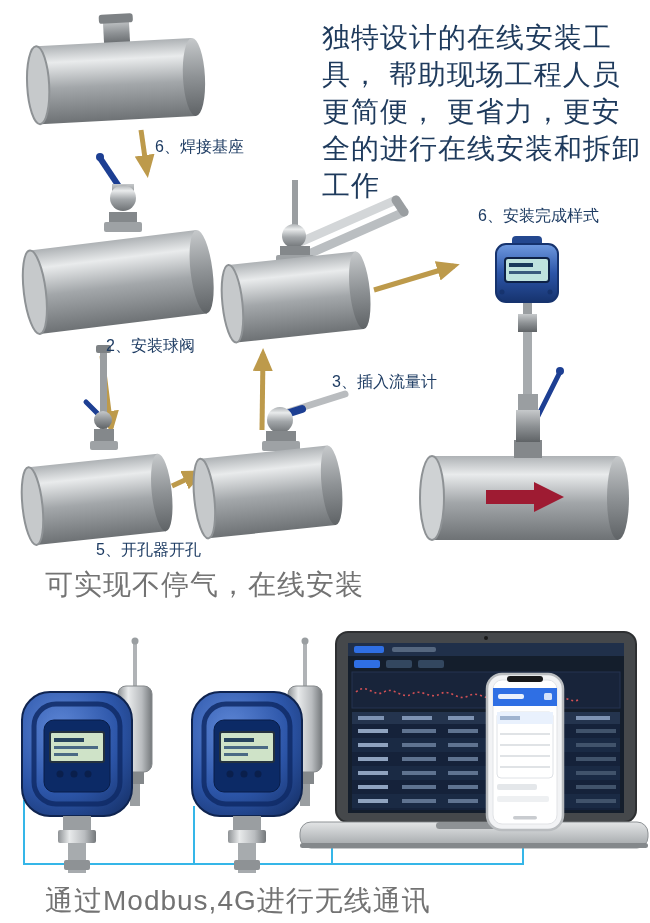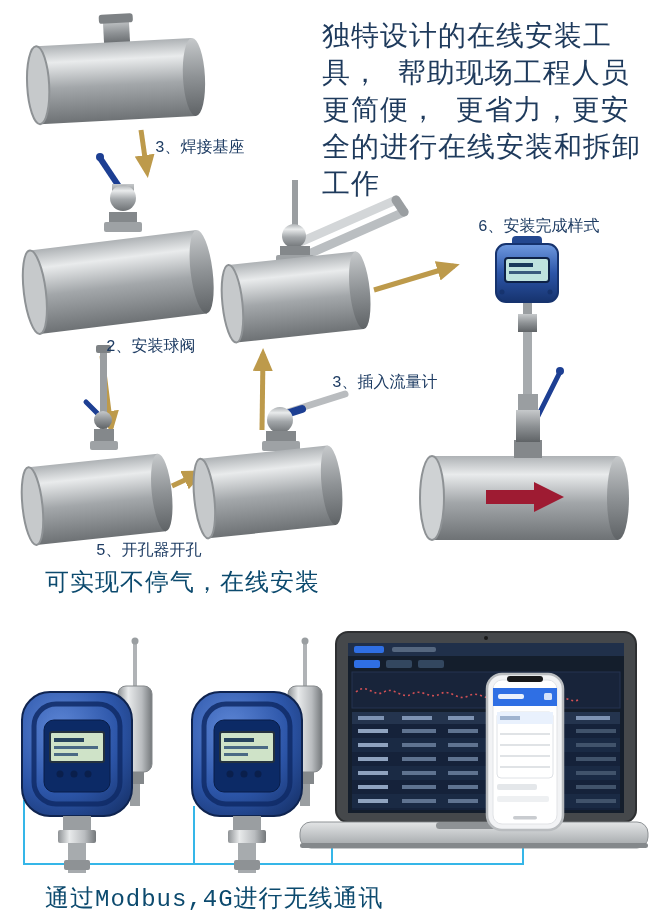--- a/index.html
+++ b/index.html
@@ -1,21 +1,21 @@
 <!DOCTYPE html>
 <html><head>
 <meta charset="utf-8">
 <style>
   html,body{margin:0;padding:0;background:#ffffff}
   .page{position:relative;width:650px;height:923px;background:#ffffff;overflow:hidden;
-        font-family:Liberation Mono, monospace;}
+        font-family:Liberation Sans, sans-serif;}
   .intro{position:absolute;left:322px;top:20px;width:322px;font-size:28px;line-height:1.32;
          color:#1e3a5c;letter-spacing:1px;font-weight:500}
   .step-label{position:absolute;font-size:16px;color:#1e3c63;white-space:nowrap;font-weight:500}
-  .caption{position:absolute;font-size:24px;color:#0c4a6e;letter-spacing:1px;white-space:nowrap;font-weight:500}
+  .caption{position:absolute;font-size:28px;color:#737373;letter-spacing:1px;white-space:nowrap;font-weight:500}
   svg{position:absolute;left:0}
 </style>
 </head>
 <body>
 
 <div class="page">
 
   <div class="intro">独特设计的在线安装工具， 帮助现场工程人员更简便， 更省力，更安全的进行在线安装和拆卸工作</div>
 
   <svg style="top:0" width="650" height="570" viewBox="0 0 650 570">
@@ -126,25 +126,25 @@
       <rect x="512" y="236" width="30" height="12" rx="4" fill="#24488f"></rect>
       <rect x="496" y="244" width="62" height="58" rx="10" fill="url(#hb)" stroke="#16336e" stroke-width="2"></rect>
       <rect x="505" y="258" width="44" height="24" rx="3" fill="#bfe3de" stroke="#0e2247" stroke-width="2"></rect>
       <rect x="509" y="263" width="24" height="4" fill="#1a3a5c"></rect>
       <rect x="509" y="271" width="32" height="3" fill="#3a5a7c"></rect>
       <circle cx="502" cy="292" r="2.5" fill="#16336e"></circle>
       <circle cx="550" cy="292" r="2.5" fill="#16336e"></circle>
     </g>
   </svg>
 
-  <div class="step-label" style="left:155px;top:137px">3、焊接基座</div>
+  <div class="step-label" style="left:155px;top:137px">6、焊接基座</div>
   <div class="step-label" style="left:106px;top:336px">2、安装球阀</div>
   <div class="step-label" style="left:96px;top:540px">5、开孔器开孔</div>
   <div class="step-label" style="left:332px;top:372px">3、插入流量计</div>
-  <div class="step-label" style="left:478px;top:216px">6、安装完成样式</div>
+  <div class="step-label" style="left:478px;top:206px">6、安装完成样式</div>
 
   <div class="caption" style="left:45px;top:566px">可实现不停气，在线安装</div>
 
   <svg style="top:628px" width="650" height="252" viewBox="0 0 650 252">
     <defs>
       <linearGradient id="sv" x1="0" y1="0" x2="1" y2="0">
         <stop offset="0" stop-color="#8e9295"></stop>
           <stop offset="0.3" stop-color="#e8eaeb"></stop>
         <stop offset="0.7" stop-color="#b9bcbf"></stop>
           <stop offset="1" stop-color="#74787b"></stop>

